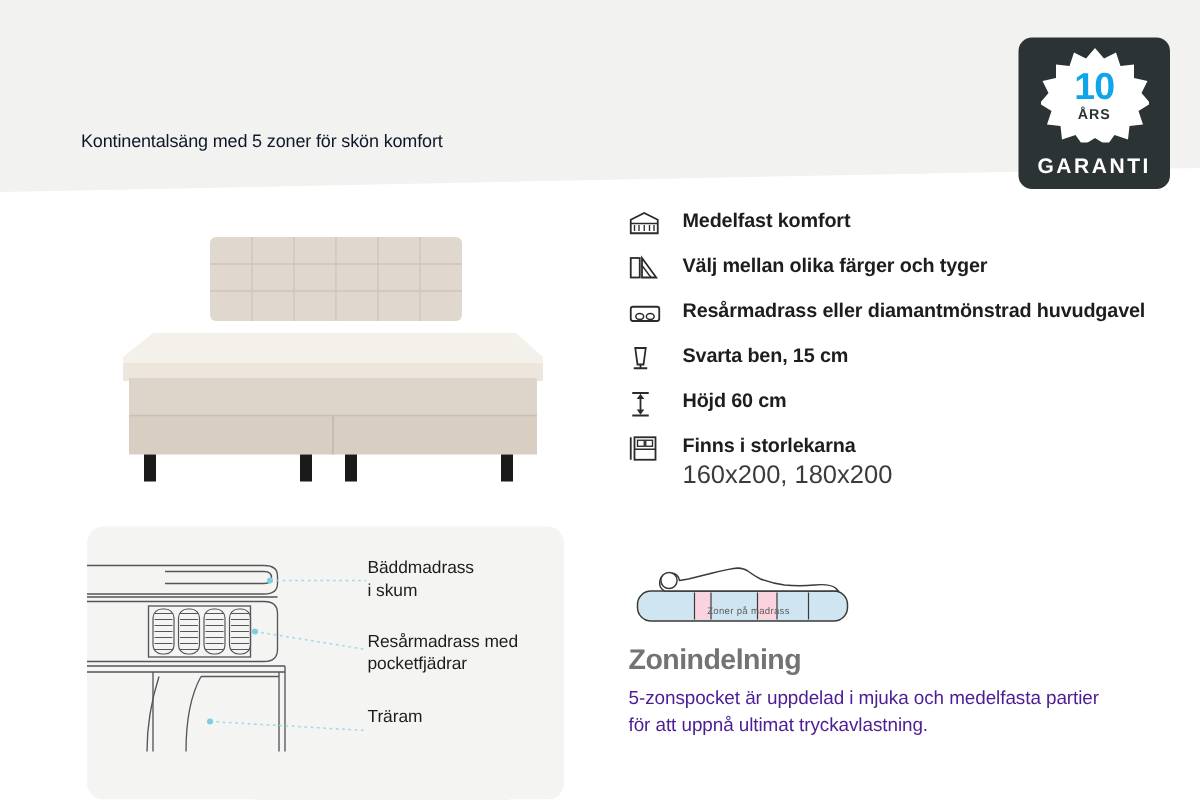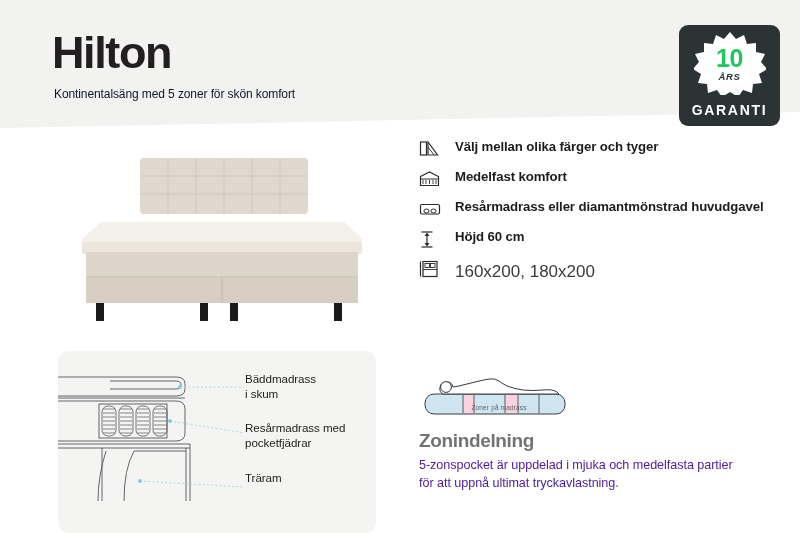--- a/index.html
+++ b/index.html
@@ -76,33 +76,32 @@
     inset: 0;
     display: flex;
     flex-direction: column;
     align-items: center;
     justify-content: center;
     pointer-events: none;
   }
   .badge-years {
     font-size: 25px;
     font-weight: bold;
-    color: #22c55e;
+    color: #0ea5e9;
     line-height: 0.95;
     letter-spacing: -0.5px;
     margin-top: 3px;
   }
   .badge-ars {
     font-size: 9.5px;
     font-weight: bold;
     color: #2b3334;
     letter-spacing: 0.6px;
     line-height: 1;
     margin-top: 1px;
-    font-style: italic;
   }
   .badge-garanti {
     font-size: 14px;
     font-weight: bold;
     color: #ffffff;
     letter-spacing: 1.7px;
     margin-top: 7px;
   }
   
   .product-photo {
@@ -222,21 +221,20 @@
     letter-spacing: -0.05px;
   }
 </style>
 </head>
 <body>
 
 <div class="sheet">
 
   <div class="header-band"></div>
 
-  <div class="title">Hilton</div>
   <div class="subtitle">Kontinentalsäng med 5 zoner för skön komfort</div>
 
   <div class="badge">
     <div class="badge-star">
       <svg width="72" height="64" viewBox="0 0 72 64">
         <polygon fill="#ffffff" points="36,1 42,8 50,4 53,13 62,12 62,21 71,23 67,31 73,38 65,43 68,52 59,53 58,62 49,59 44,66 36,61 28,66 23,59 14,62 13,53 4,52 7,43 -1,38 5,31 1,23 10,21 10,12 19,13 22,4 30,8"></polygon>
       </svg>
       <div class="badge-star-text">
         <div class="badge-years">10</div>
         <div class="badge-ars">ÅRS</div>
@@ -270,33 +268,20 @@
       <line x1="14" y1="135" x2="286" y2="135" stroke="#cbc0b3" stroke-width="1"></line>
 
       <rect x="24" y="161" width="8" height="18" fill="#1a1a1a"></rect>
       <rect x="128" y="161" width="8" height="18" fill="#1a1a1a"></rect>
       <rect x="158" y="161" width="8" height="18" fill="#1a1a1a"></rect>
       <rect x="262" y="161" width="8" height="18" fill="#1a1a1a"></rect>
     </svg>
   </div>
 
   <div class="features">
-
-    <div class="feature-row">
-      <div class="feature-icon">
-        <svg width="20" height="18" viewBox="0 0 20 18">
-          <rect x="1.5" y="2" width="6" height="13" fill="none" stroke="#2b2b29" stroke-width="1.2"></rect>
-          <path d="M9 2 L9 15 L18.5 15 Z" fill="none" stroke="#2b2b29" stroke-width="1.2"></path>
-          <path d="M9 7 L15 15" fill="none" stroke="#2b2b29" stroke-width="0.9"></path>
-        </svg>
-      </div>
-      <div class="feature-text-wrap">
-        <div class="feature-label">Välj mellan olika färger och tyger</div>
-      </div>
-    </div>
 
     <div class="feature-row">
       <div class="feature-icon">
         <svg width="21" height="16" viewBox="0 0 21 16">
           <path d="M1.5 5.5 L10.5 1 L19.5 5.5 L19.5 14.5 L1.5 14.5 Z" fill="none" stroke="#2b2b29" stroke-width="1.2"></path>
           <line x1="1.5" y1="8" x2="19.5" y2="8" stroke="#2b2b29" stroke-width="1"></line>
           <g stroke="#2b2b29" stroke-width="0.9">
             <line x1="4" y1="9" x2="4" y2="13"></line>
             <line x1="7" y1="9" x2="7" y2="13"></line>
             <line x1="10.5" y1="9" x2="10.5" y2="13"></line>
@@ -305,31 +290,56 @@
           </g>
         </svg>
       </div>
       <div class="feature-text-wrap">
         <div class="feature-label">Medelfast komfort</div>
       </div>
     </div>
 
     <div class="feature-row">
       <div class="feature-icon">
+        <svg width="20" height="18" viewBox="0 0 20 18">
+          <rect x="1.5" y="2" width="6" height="13" fill="none" stroke="#2b2b29" stroke-width="1.2"></rect>
+          <path d="M9 2 L9 15 L18.5 15 Z" fill="none" stroke="#2b2b29" stroke-width="1.2"></path>
+          <path d="M9 7 L15 15" fill="none" stroke="#2b2b29" stroke-width="0.9"></path>
+        </svg>
+      </div>
+      <div class="feature-text-wrap">
+        <div class="feature-label">Välj mellan olika färger och tyger</div>
+      </div>
+    </div>
+
+    <div class="feature-row">
+      <div class="feature-icon">
         <svg width="22" height="14" viewBox="0 0 22 14">
           <rect x="1.5" y="2.5" width="19" height="9.5" rx="1.5" fill="none" stroke="#2b2b29" stroke-width="1.2"></rect>
           <ellipse cx="7.5" cy="9" rx="2.6" ry="2" fill="none" stroke="#2b2b29" stroke-width="1"></ellipse>
           <ellipse cx="14.5" cy="9" rx="2.6" ry="2" fill="none" stroke="#2b2b29" stroke-width="1"></ellipse>
         </svg>
       </div>
       <div class="feature-text-wrap">
         <div class="feature-label">Resårmadrass eller diamantmönstrad huvudgavel</div>
       </div>
     </div>
 
+    <div class="feature-row">
+      <div class="feature-icon">
+        <svg width="16" height="18" viewBox="0 0 16 18">
+          <path d="M4.5 2 L11.5 2 L10 13 L6 13 Z" fill="none" stroke="#2b2b29" stroke-width="1.2"></path>
+          <line x1="3.5" y1="15.5" x2="12.5" y2="15.5" stroke="#2b2b29" stroke-width="1.2"></line>
+          <line x1="8" y1="13" x2="8" y2="15.5" stroke="#2b2b29" stroke-width="1.2"></line>
+        </svg>
+      </div>
+      <div class="feature-text-wrap">
+        <div class="feature-label">Svarta ben, 15 cm</div>
+      </div>
+    </div>
 
     <div class="feature-row">
       <div class="feature-icon">
         <svg width="16" height="19" viewBox="0 0 16 19">
           <line x1="2.5" y1="2" x2="13.5" y2="2" stroke="#2b2b29" stroke-width="1.2"></line>
           <line x1="2.5" y1="17" x2="13.5" y2="17" stroke="#2b2b29" stroke-width="1.2"></line>
           <line x1="8" y1="4" x2="8" y2="15" stroke="#2b2b29" stroke-width="1.2"></line>
           <path d="M8 2.5 L5.5 6 L10.5 6 Z" fill="#2b2b29"></path>
           <path d="M8 16.5 L5.5 13 L10.5 13 Z" fill="#2b2b29"></path>
         </svg>
@@ -343,20 +353,21 @@
       <div class="feature-icon">
         <svg width="20" height="20" viewBox="0 0 20 20">
           <rect x="4" y="2.5" width="14" height="15" fill="none" stroke="#2b2b29" stroke-width="1.2"></rect>
           <rect x="6" y="4.5" width="4.5" height="4" fill="none" stroke="#2b2b29" stroke-width="0.9"></rect>
           <rect x="11.5" y="4.5" width="4.5" height="4" fill="none" stroke="#2b2b29" stroke-width="0.9"></rect>
           <line x1="4" y1="10.5" x2="18" y2="10.5" stroke="#2b2b29" stroke-width="0.9"></line>
           <line x1="1.5" y1="2.5" x2="1.5" y2="17.5" stroke="#2b2b29" stroke-width="1.2"></line>
         </svg>
       </div>
       <div class="feature-text-wrap">
+        <div class="feature-label">Finns i storlekarna</div>
         <div class="feature-sub">160x200, 180x200</div>
       </div>
     </div>
 
   </div>
 
   <div class="cutaway-panel"></div>
 
   <div class="cutaway-svg">
     <svg width="190" height="160" viewBox="0 0 190 160">

